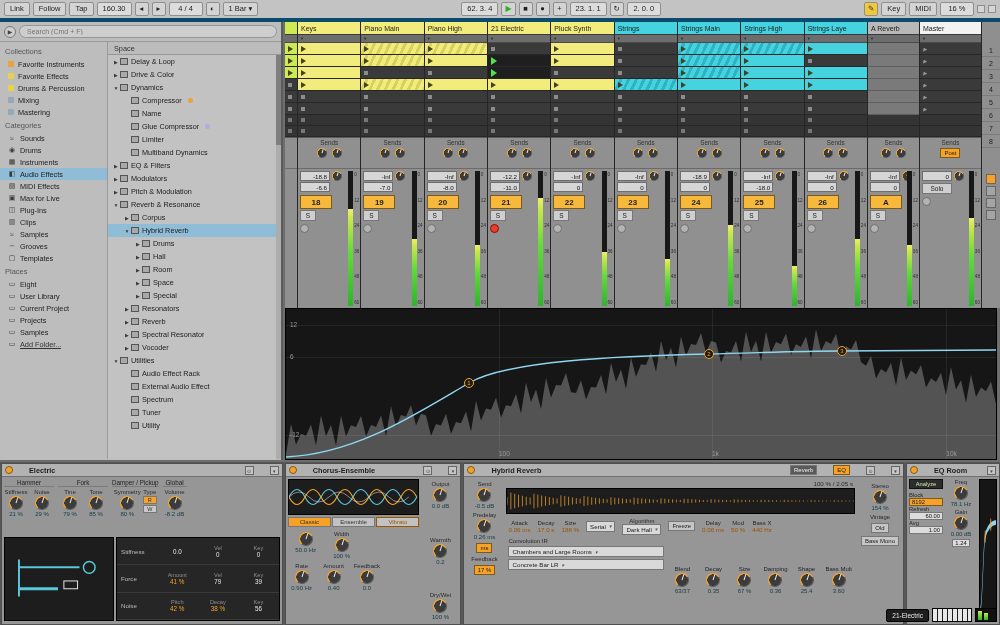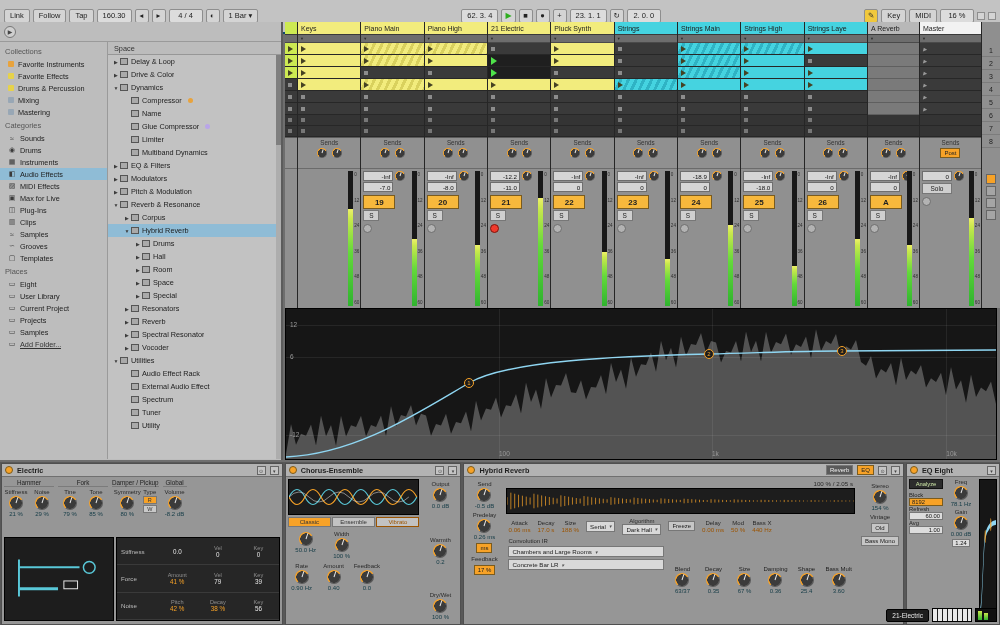--- a/index.html
+++ b/index.html
@@ -1,19 +1,19 @@
 <!DOCTYPE html>
 <html><head>
 <meta charset="utf-8">
 <style>
   *{box-sizing:border-box;margin:0;padding:0;font-family:"Liberation Sans",sans-serif;}
   html,body{background:#8f8f8f;}
   #app{position:relative;width:1000px;height:625px;background:#6e6e6e;overflow:hidden;font-size:8px;color:#222;}
   
-  #transport{position:absolute;left:0;top:0;width:1000px;height:22px;background:#c3c3c3;border-bottom:2px solid #0c4a6e;display:flex;align-items:center;justify-content:space-between;padding:16px 4px;}
+  #transport{position:absolute;left:0;top:0;width:1000px;height:22px;background:#c3c3c3;border-bottom:4px solid #0c4a6e;display:flex;align-items:center;justify-content:space-between;padding:4px 4px;}
   .tgroup{display:flex;align-items:center;gap:3px;}
   .tbox{background:#d4d4d4;border:1px solid #8e8e8e;height:14px;line-height:12px;padding:0 5px;font-size:7.5px;color:#222;border-radius:2px;white-space:nowrap;}
   .tbox.val{background:#dcdcdc;min-width:34px;text-align:center;}
   .tbox.icon{padding:0 3px;min-width:14px;text-align:center;}
   .tbox.play{color:#2fae1f;font-size:8px;}
   .tbox.yellow{background:#f0c83c;}
   .tsq{width:8px;height:8px;background:#d4d4d4;border:1px solid #8e8e8e;}
   
   #browser{position:absolute;left:0;top:22px;width:283px;height:438px;background:#bdbdbd;border-right:2px solid #5c5c5c;}
   #search-row{display:flex;align-items:center;gap:3px;height:20px;padding:0 4px;border-bottom:1px solid #9a9a9a;}
@@ -94,21 +94,21 @@
   .sp-h{position:absolute;width:10px;height:10px;margin:-5px;border-radius:50%;background:#1c1c1c;border:1px solid #f7a227;color:#f7a227;font-size:6px;text-align:center;line-height:9px;}
   .gridl{position:absolute;left:0;right:0;height:1px;background:rgba(255,255,255,0.07);}
   .gridv{position:absolute;top:0;bottom:0;width:1px;background:rgba(255,255,255,0.07);}
   
   #devices{position:absolute;left:0;top:462px;width:1000px;height:163px;background:#585858;display:flex;gap:2px;padding:1px 0 0 1px;}
   .device{background:#969696;border:1px solid #4f4f4f;display:flex;flex-direction:column;}
   #dev-electric{width:282px;}
   #dev-chorus{width:177px;}
   #dev-hybrid{width:441px;}
   #dev-eq8{width:94px;}
-  .dev-header{height:13px;background:#b2b2b2;border-bottom:1px solid #6f6f6f;display:flex;align-items:center;gap:4px;padding:0 3px;}
+  .dev-header{height:13px;background:#b2b2b2;border-bottom:1px solid #6f6f6f;display:flex;align-items:center;gap:16px;padding:0 3px;}
   .pwr{width:8px;height:8px;border-radius:50%;background:#f7a227;border:1px solid #7a5b1e;flex:0 0 auto;}
   .dev-title{font-size:7.3px;font-weight:bold;color:#1e1e1e;white-space:nowrap;overflow:hidden;flex:1;}
   .hicon{width:9px;height:9px;border:1px solid #666;background:#c4c4c4;font-size:5px;text-align:center;line-height:8px;color:#444;flex:0 0 auto;}
   .dev-body{flex:1;position:relative;padding:2px;}
   .kg{display:flex;flex-direction:column;align-items:center;gap:1px;min-width:24px;}
   .kl{font-size:6px;color:#2a2a2a;white-space:nowrap;}
   .kv{font-size:6px;color:#143b46;white-space:nowrap;}
   .kg.dark .kl{color:#222;}
   .sec-title{font-size:6.3px;color:#1e1e1e;text-align:center;border-bottom:1px solid #7b7b7b;margin-bottom:2px;white-space:nowrap;}
   #el-knobs{display:flex;gap:4px;height:56px;}
@@ -202,20 +202,21 @@
       <span class="tbox">MIDI</span>
       <span class="tbox val">16 %</span>
       <span class="tsq"></span>
       <span class="tsq"></span>
     </div>
   </div>
 
   <div id="browser">
     <div id="search-row">
       <span id="fold-circle">▶</span>
+      <input id="search-input" placeholder="Search (Cmd + F)" style="">
     </div>
     <div id="browser-body">
       <div id="sidebar">
         <div class="bsec-head">Collections</div>
         <div id="collections-list">
             <div class="b-item">
               <span class="swatch" style="background:#e8a33d"></span>
               <span class="b-label">Favorite Instruments</span>
             </div>
             <div class="b-item">
@@ -535,20 +536,32 @@
           </div>
         </div>
         <div class="sends">
           <div class="sends-label">Sends</div>
           <div class="send-knobs">
             <span class="kc tiny"></span>
             <span class="kc tiny"></span>
           </div>
         </div>
         <div class="strip">
+          <div class="strip-left">
+            <div class="panrow">
+              <div>
+                <div class="vbox">-18.8</div>
+                <div class="vbox">-6.6</div>
+              </div>
+              <span class="kc tiny"></span>
+            </div>
+            <div class="numbtn">18</div>
+            <div class="solobtn">S</div>
+            <div class="armbtn"></div>
+          </div>
           <div class="strip-right">
             <div class="meter">
               <i style="height:72%"></i>
             </div>
             <div class="fscale">
               <span>0</span>
               <span>12</span>
               <span>24</span>
               <span>36</span>
               <span>48</span>
@@ -1556,21 +1569,21 @@
           <span class="plbl">Vintage</span>
           <span class="chip gray">Old</span>
           <span class="chip gray">Bass Mono</span>
         </div>
       </div>
     </div>
 
     <div class="device" id="dev-eq8">
       <div class="dev-header">
         <span class="pwr"></span>
-        <span class="dev-title">EQ Eight</span>
+        <span class="dev-title">EQ Room</span>
         <span class="hicon">▾</span>
       </div>
       <div class="dev-body" id="eq-body">
         <div id="eq-left">
           <div class="eq-analyze">Analyze</div>
           <div id="eq-rows">
               <div class="eq-row">
                 <span>Block</span>
                 <span class="eq-chip">8192</span>
               </div>

